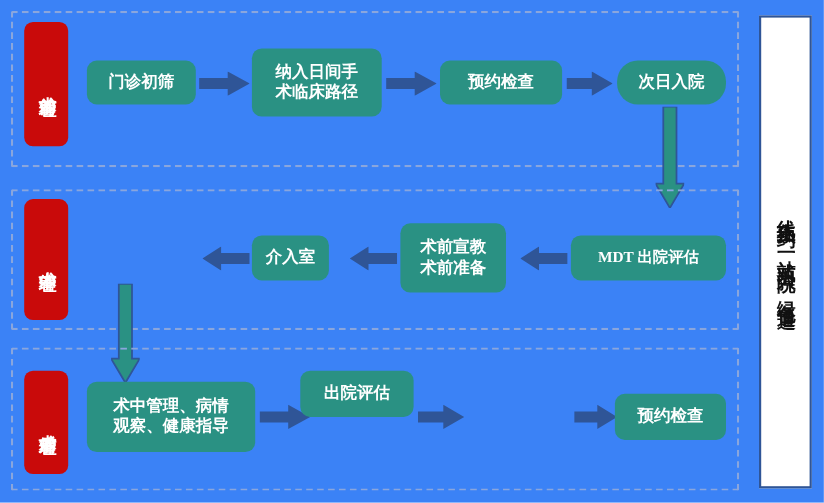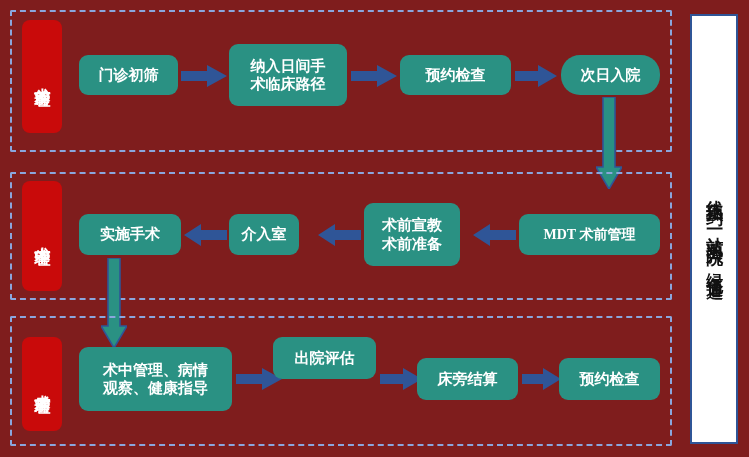--- a/index.html
+++ b/index.html
@@ -1,17 +1,17 @@
 <!DOCTYPE html>
 <html><head>
 <meta charset="utf-8">
 <style>
   html,body{margin:0;padding:0;background:#ffffff;}
   body{font-family:"Liberation Serif","DejaVu Serif",serif;}
-  #canvas{position:relative;width:749px;height:457px;background:#7f1d1d;overflow:hidden;}
+  #canvas{position:relative;width:749px;height:457px;background:#3b82f6;overflow:hidden;}
 
   
   .group-frame{
     position:absolute;
     border:2px dashed #8aa6dd;
     border-radius:2px;
     box-sizing:border-box;
     background:transparent;
   }
 
@@ -122,21 +122,20 @@
   <div class="varrow" style="left:596px;top:97px;width:26px;height:92px;">
     <svg width="26" height="92" viewBox="0 0 26 92">
       <polygon points="7,0 19,0 19,70 26,70 13,92 0,70 7,70" fill="#2a9183" stroke="#2f5597" stroke-width="1.6"></polygon>
     </svg>
   </div>
 
   <div class="group-frame" style="left:10px;top:172px;width:662px;height:128px;"></div>
 
   <div class="phase-label" style="left:22px;top:181px;width:40px;height:110px;">术中管理</div>
 
-  <div class="node" style="left:79px;top:214px;width:102px;height:41px;">实施手术</div>
 
   <div class="harrow" style="left:184px;top:224px;width:43px;height:22px;">
     <svg width="43" height="22" viewBox="0 0 43 22">
       <polygon points="43,6 17,6 17,0 0,11 17,22 17,16 43,16" fill="#2f5597"></polygon>
     </svg>
   </div>
 
   <div class="node" style="left:229px;top:214px;width:70px;height:41px;">介入室</div>
 
   <div class="harrow" style="left:318px;top:224px;width:43px;height:22px;">
@@ -147,21 +146,21 @@
 
   <div class="node" style="left:364px;top:203px;width:96px;height:63px;">术前宣教
 术前准备</div>
 
   <div class="harrow" style="left:473px;top:224px;width:43px;height:22px;">
     <svg width="43" height="22" viewBox="0 0 43 22">
       <polygon points="43,6 17,6 17,0 0,11 17,22 17,16 43,16" fill="#2f5597"></polygon>
     </svg>
   </div>
 
-  <div class="node small" style="left:519px;top:214px;width:141px;height:41px;">MDT 术前管理</div>
+  <div class="node small" style="left:519px;top:214px;width:141px;height:41px;">MDT 出院评估</div>
 
   <div class="varrow" style="left:101px;top:258px;width:26px;height:90px;">
     <svg width="26" height="90" viewBox="0 0 26 90">
       <polygon points="7,0 19,0 19,68 26,68 13,90 0,68 7,68" fill="#2a9183" stroke="#2f5597" stroke-width="1.6"></polygon>
     </svg>
   </div>
 
   <div class="group-frame" style="left:10px;top:316px;width:662px;height:130px;"></div>
 
   <div class="phase-label" style="left:22px;top:337px;width:40px;height:94px;">术后管理</div>
@@ -176,21 +175,20 @@
   </div>
 
   <div class="node" style="left:273px;top:337px;width:103px;height:42px;">出院评估</div>
 
   <div class="harrow" style="left:380px;top:368px;width:42px;height:22px;">
     <svg width="42" height="22" viewBox="0 0 42 22">
       <polygon points="0,6 23,6 23,0 42,11 23,22 23,16 0,16" fill="#2f5597"></polygon>
     </svg>
   </div>
 
-  <div class="node" style="left:417px;top:358px;width:101px;height:42px;">床旁结算</div>
 
   <div class="harrow" style="left:522px;top:368px;width:39px;height:22px;">
     <svg width="39" height="22" viewBox="0 0 39 22">
       <polygon points="0,6 21,6 21,0 39,11 21,22 21,16 0,16" fill="#2f5597"></polygon>
     </svg>
   </div>
 
   <div class="node" style="left:559px;top:358px;width:101px;height:42px;">预约检查</div>
 
   <div class="side-banner" style="left:690px;top:14px;width:48px;height:430px;">

